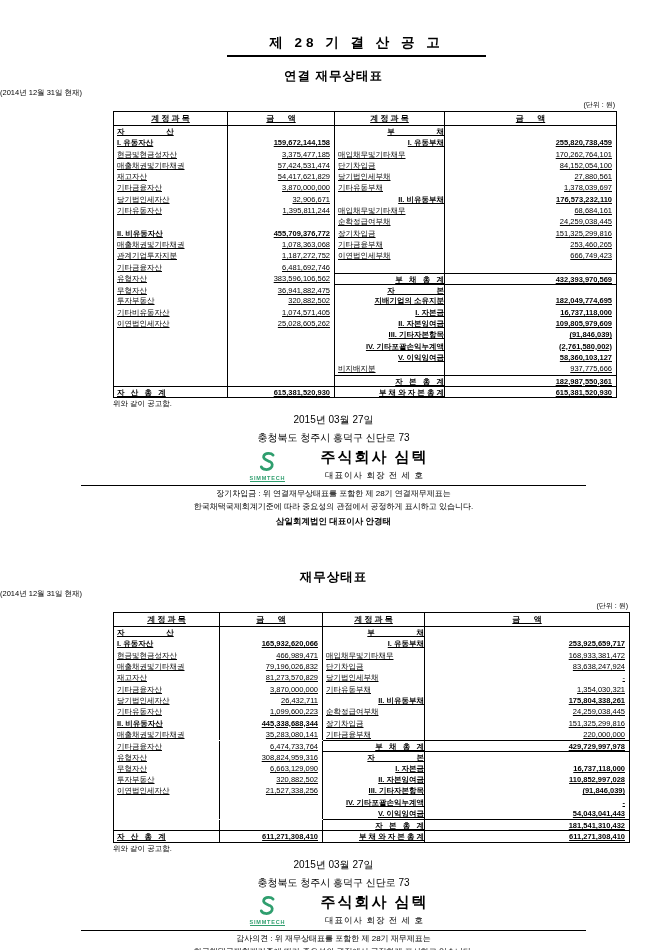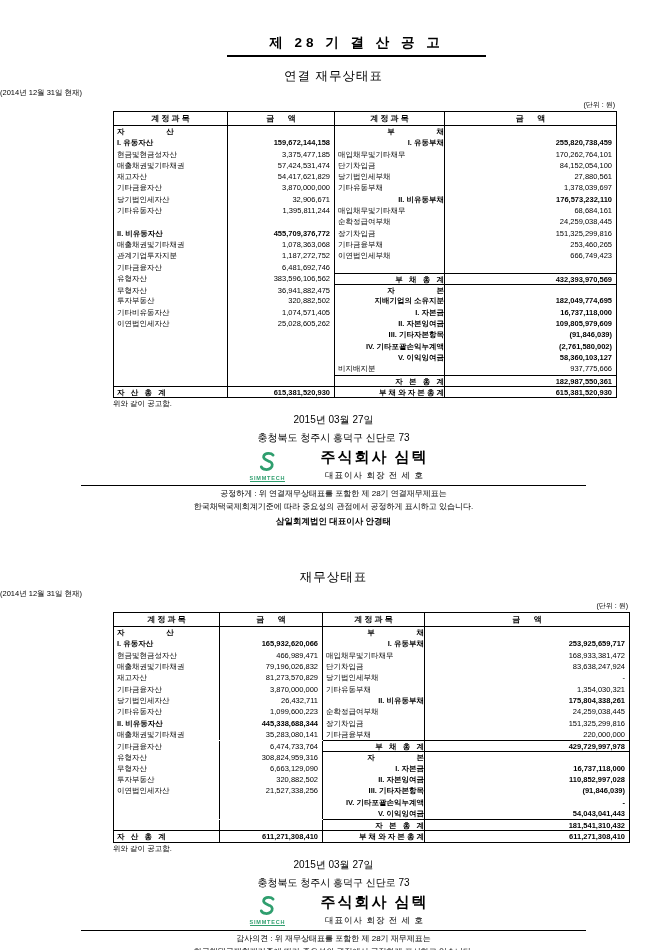--- a/index.html
+++ b/index.html
@@ -11,31 +11,31 @@
   .page{width:667px;height:950px;position:relative;}
 
   
   .title-wrap{text-align:center;padding-top:33px;padding-left:46px;}
   .main-title{
     display:inline-block;font-size:13.5px;font-weight:700;letter-spacing:4px;
     border-bottom:2.5px solid #000;padding:0 42px 3px 42px;white-space:pre;
   }
 
   
-  .stmt-title{text-align:center;font-size:12.5px;font-weight:400;letter-spacing:1px;margin-top:11px;white-space:pre;}
+  .stmt-title{text-align:center;font-size:12.5px;font-weight:700;letter-spacing:1px;margin-top:11px;white-space:pre;}
   .as-of{font-size:7.5px;margin-top:3px;white-space:pre;}
   .unit-note{font-size:7px;text-align:right;margin-top:2px;white-space:pre;}
   .unit-t1{padding-right:52px;}
   .unit-t2{padding-right:39px;}
 
   
   .btable{border:1.5px solid #000;margin-left:113px;margin-top:1px;}
   .t1{width:502px;}
   .t2{width:515px;}
-  .trow{display:grid;height:11.3px;align-items:center;}
+  .trow{display:grid;height:11.3px;align-items:center;text-decoration:underline;}
   .t1 .trow{grid-template-columns:114px 107px 110px 1fr;}
   .t2 .trow{grid-template-columns:106px 103px 102px 1fr;}
   .cell{white-space:pre;overflow:hidden;font-size:7.5px;line-height:11.3px;height:11.3px;}
   .c1,.c3{padding-left:3px;}
   .c2,.c4{text-align:right;padding-right:4px;}
   .c1,.c2,.c3{border-right:1px solid #000;}
   .hrow{height:13px;border-bottom:1px solid #000;}
   .hrow .cell{text-align:center;font-weight:700;font-size:8px;line-height:13px;height:13px;padding:0;}
   .lb .c1,.lb .c2{font-weight:700;}
   .rb .c3,.rb .c4{font-weight:700;text-align:right;}
@@ -237,21 +237,21 @@
         </svg>
         <div class="logo-text" style="color:#2f9e6e;border-color:#2f9e6e;">SIMMTECH</div>
       </div>
       <div class="name-col">
         <div class="company-name">주식회사 심텍</div>
         <div class="ceo-line">대표이사 회장 전 세 호</div>
       </div>
     </div>
 
     <div class="divider"></div>
-    <div class="opinion">공정하게 : 위 연결재무상태표를 포함한 제 28기 연결재무제표는</div>
+    <div class="opinion">장기차입금 : 위 연결재무상태표를 포함한 제 28기 연결재무제표는</div>
     <div class="opinion">한국채택국제회계기준에 따라 중요성의 관점에서 공정하게 표시하고 있습니다.</div>
     <div class="auditor">삼일회계법인 대표이사 안경태</div>
   </div>
 
   <div class="gap-between-sections"></div>
 
   <div>
     <div class="stmt-title">재무상태표</div>
     <div class="as-of">(2014년 12월 31일 현재)</div>
     <div class="unit-note unit-t2">(단위 : 원)</div>

